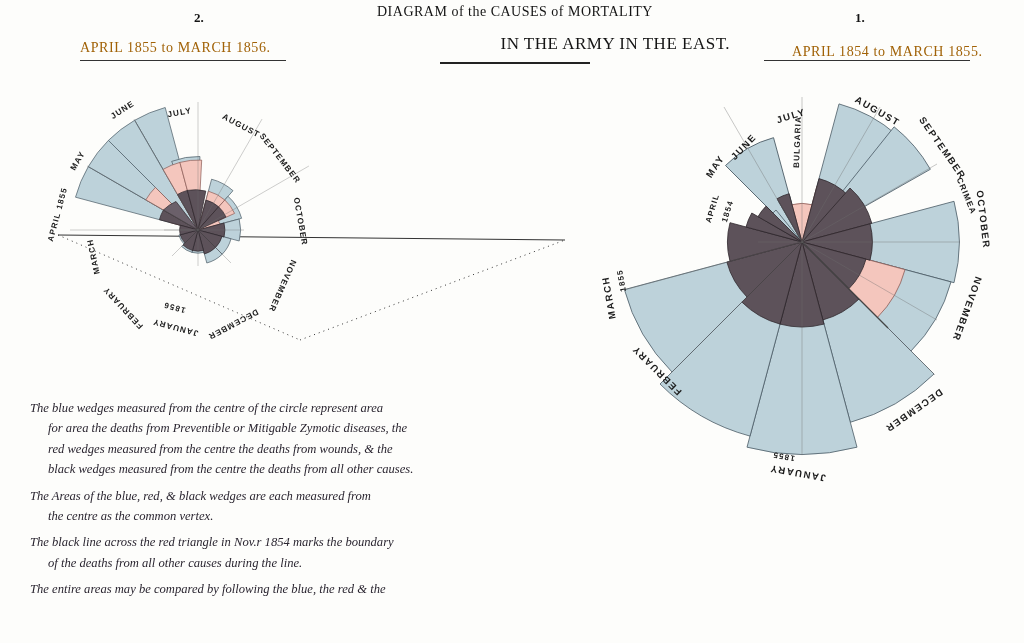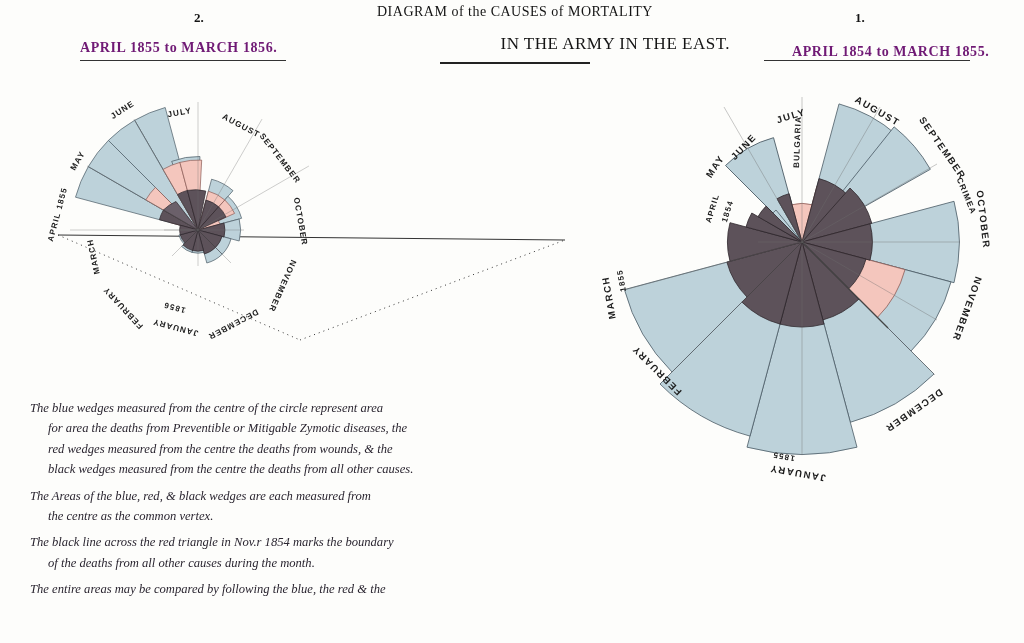--- a/index.html
+++ b/index.html
@@ -52,23 +52,22 @@
   .panel-num {
     position: absolute;
     font-size: 13px;
     font-weight: bold;
     color: #141414;
   }
   .panel-label {
     position: absolute;
     font-size: 14px;
     letter-spacing: 0.6px;
-    color: #701a75;
+    color: #a16207;
     white-space: nowrap;
-    font-weight: bold;
   }
   .panel-underline {
     position: absolute;
     height: 1px;
     background: #333;
   }
 
   
   .diagram {
     position: absolute;
@@ -359,21 +358,21 @@
       <span class="ind">for area the deaths from Preventible or Mitigable Zymotic diseases, the</span>
       <span class="ind">red wedges measured from the centre the deaths from wounds, &amp; the</span>
       <span class="ind">black wedges measured from the centre the deaths from all other causes.</span>
     </p>
     <p>
       <span>The Areas of the blue, red, &amp; black wedges are each measured from</span><br>
       <span class="ind">the centre as the common vertex.</span>
     </p>
     <p>
       <span>The black line across the red triangle in Nov.r 1854 marks the boundary</span><br>
-      <span class="ind">of the deaths from all other causes during the month.</span>
+      <span class="ind">of the deaths from all other causes during the line.</span>
     </p>
     <p>
       <span>The entire areas may be compared by following the blue, the red &amp; the</span><br>
       
     </p>
   </div>
 
 </div>
 
 </body></html>

